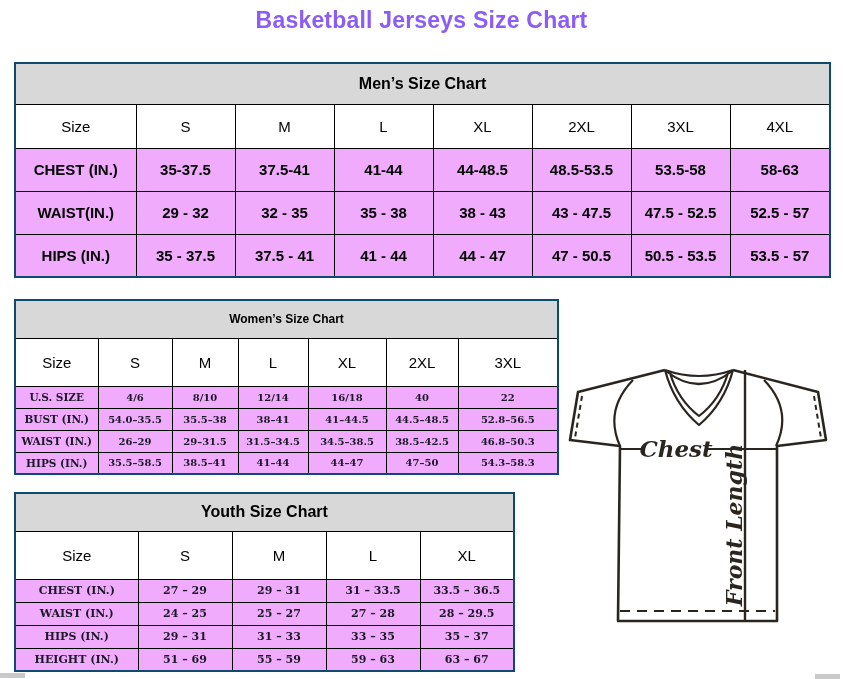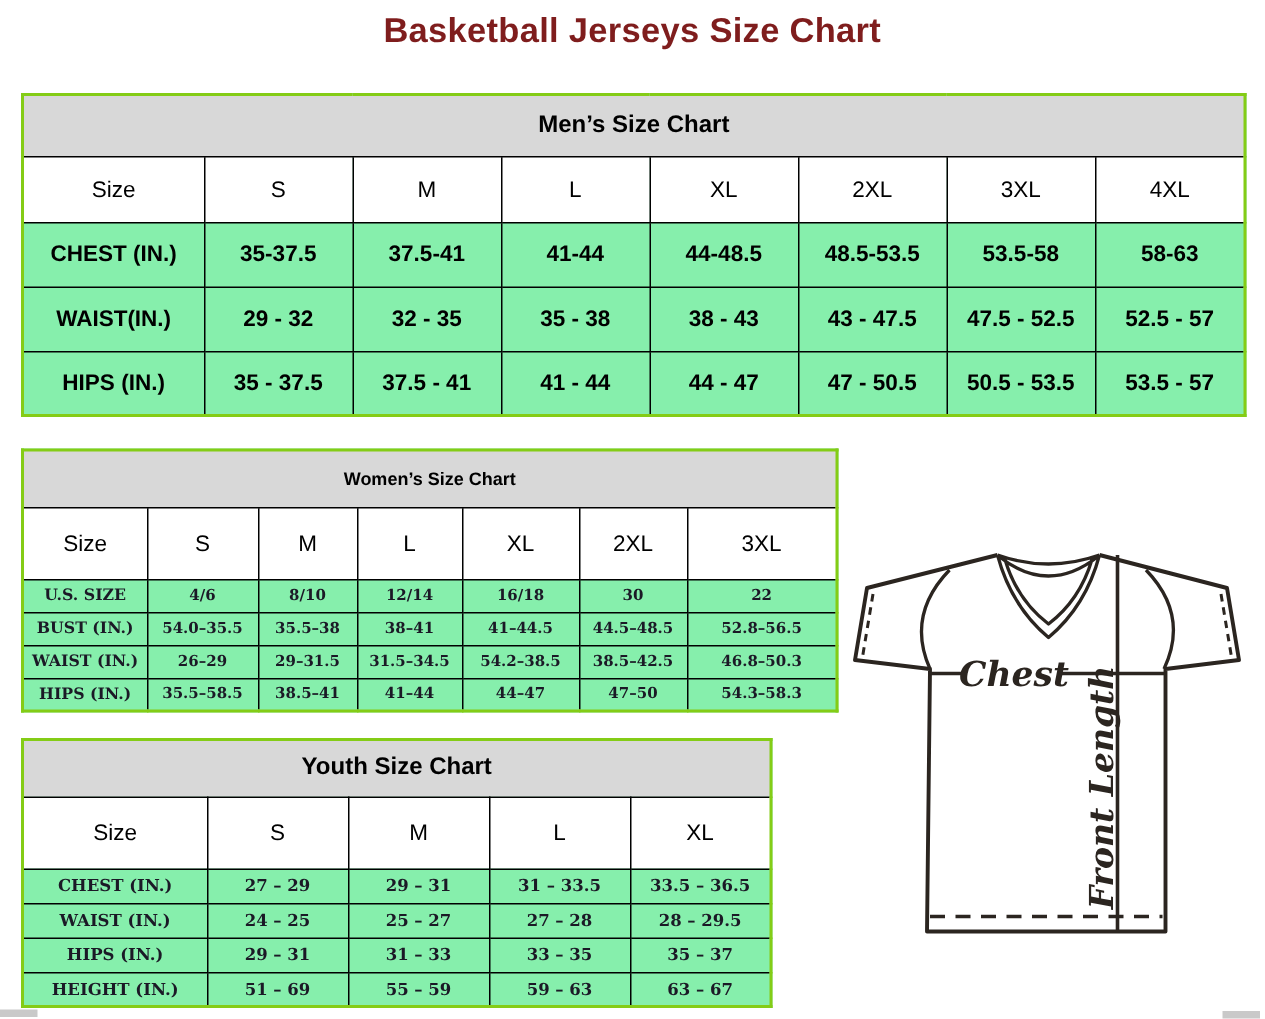--- a/index.html
+++ b/index.html
@@ -3,25 +3,25 @@
 <meta charset="utf-8">
 <style>
   * { margin:0; padding:0; box-sizing:border-box; }
   html,body { background:#ffffff; }
   body {
     width:843px; height:679px; position:relative; overflow:hidden;
     font-family:"Liberation Sans", sans-serif; color:#000;
   }
   .title {
     position:absolute; top:7px; left:0; width:843px; text-align:center;
-    font-size:23px; font-weight:bold; letter-spacing:0.2px; color:#7f1d1d;
+    font-size:23px; font-weight:bold; letter-spacing:0.2px; color:#8b5cf6;
   }
   table {
-    position:absolute; border-collapse:collapse; table-layout:fixed; background:#86efac;
-    border:2px solid #84cc16;
+    position:absolute; border-collapse:collapse; table-layout:fixed; background:#f0abfc;
+    border:2px solid #0c4a6e;
   }
   th, td { border:1px solid #000; text-align:center; vertical-align:middle; padding:0; }
   tr.band th { background:#d8d8d8; font-weight:bold; }
   tr.cols th { font-weight:normal; background:#fff; }
   td, tr.data th { font-weight:bold; }
 
   #men { left:14px; top:62px; width:815px; }
   #men tr.band th { height:41px; font-size:16px; }
   #men tr.cols th { height:44px; font-size:15px; }
   #men tr.data th, #men tr.data td { height:43px; font-size:15px; }
@@ -138,38 +138,38 @@
           <th>XL</th>
           <th>2XL</th>
           <th>3XL</th>
         </tr>
         <tr class="data">
           <th>U.S. SIZE</th>
           <td>4/6</td>
           <td>8/10</td>
           <td>12/14</td>
           <td>16/18</td>
-          <td>30</td>
+          <td>40</td>
           <td>22</td>
         </tr>
         <tr class="data">
           <th>BUST (IN.)</th>
           <td>54.0–35.5</td>
           <td>35.5–38</td>
           <td>38–41</td>
           <td>41–44.5</td>
           <td>44.5–48.5</td>
           <td>52.8–56.5</td>
         </tr>
         <tr class="data">
           <th>WAIST (IN.)</th>
           <td>26–29</td>
           <td>29–31.5</td>
           <td>31.5–34.5</td>
-          <td>54.2–38.5</td>
+          <td>34.5–38.5</td>
           <td>38.5–42.5</td>
           <td>46.8–50.3</td>
         </tr>
         <tr class="data">
           <th>HIPS (IN.)</th>
           <td>35.5–58.5</td>
           <td>38.5–41</td>
           <td>41–44</td>
           <td>44–47</td>
           <td>47–50</td>

